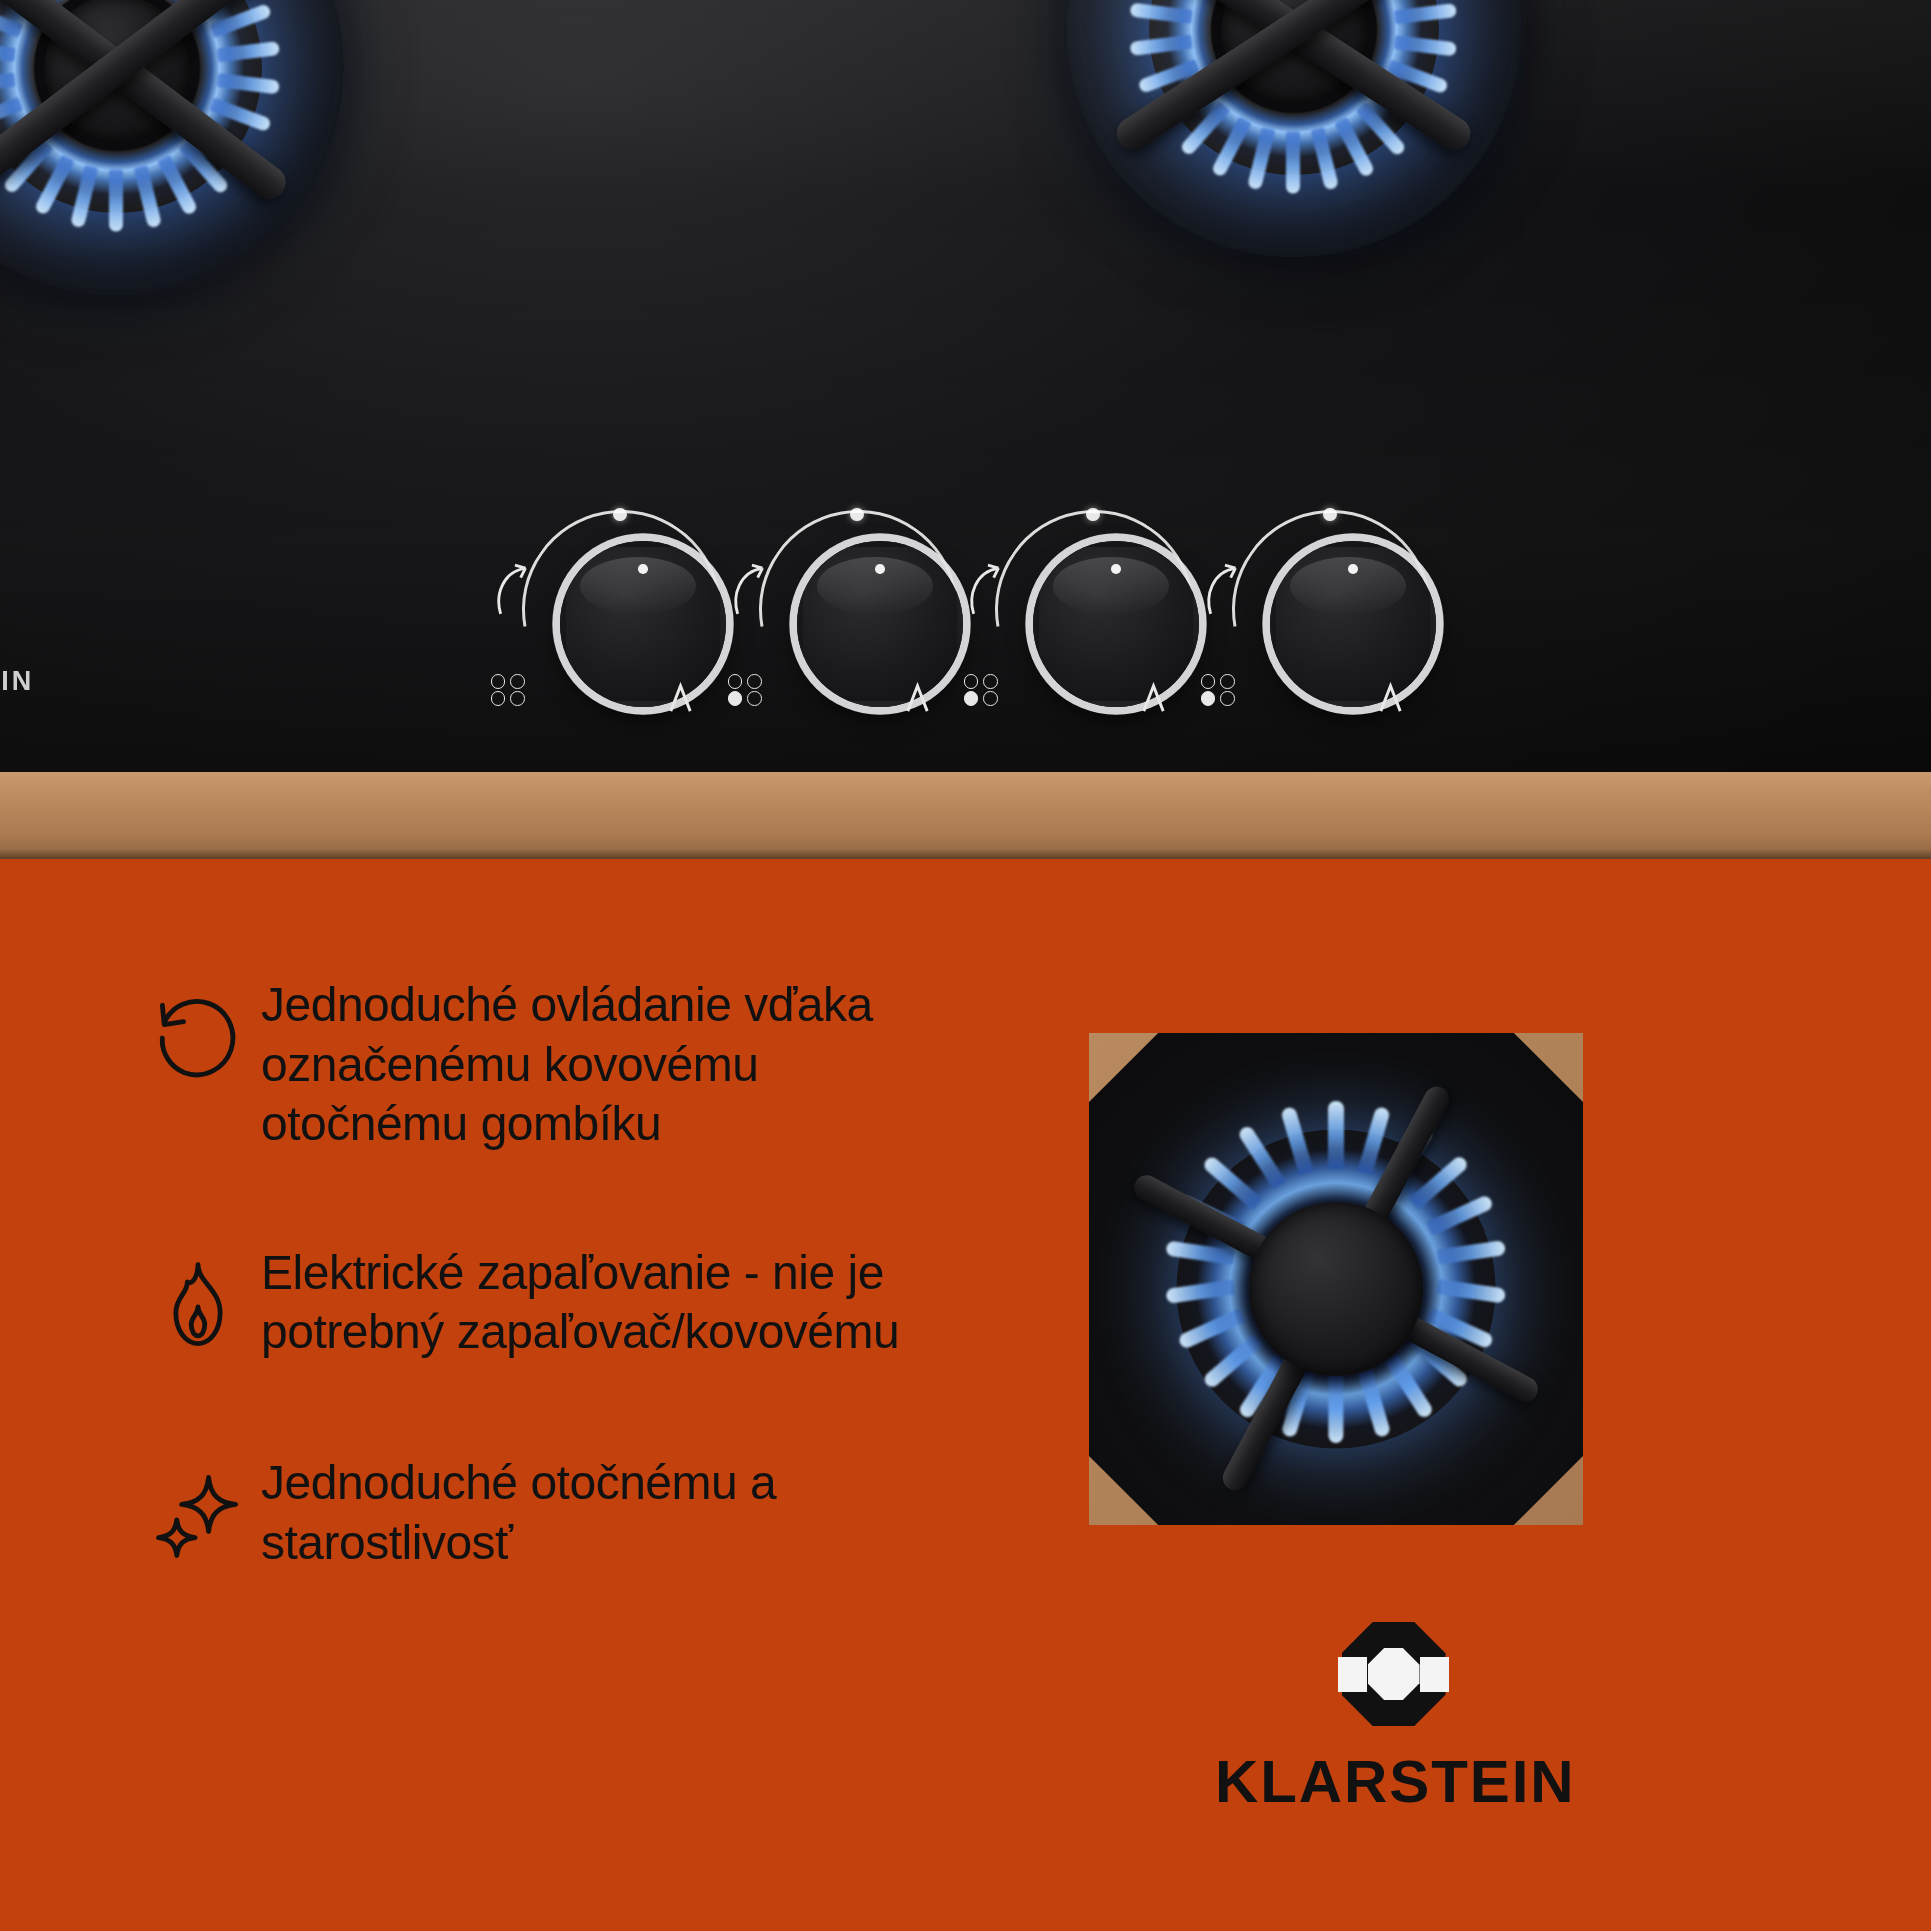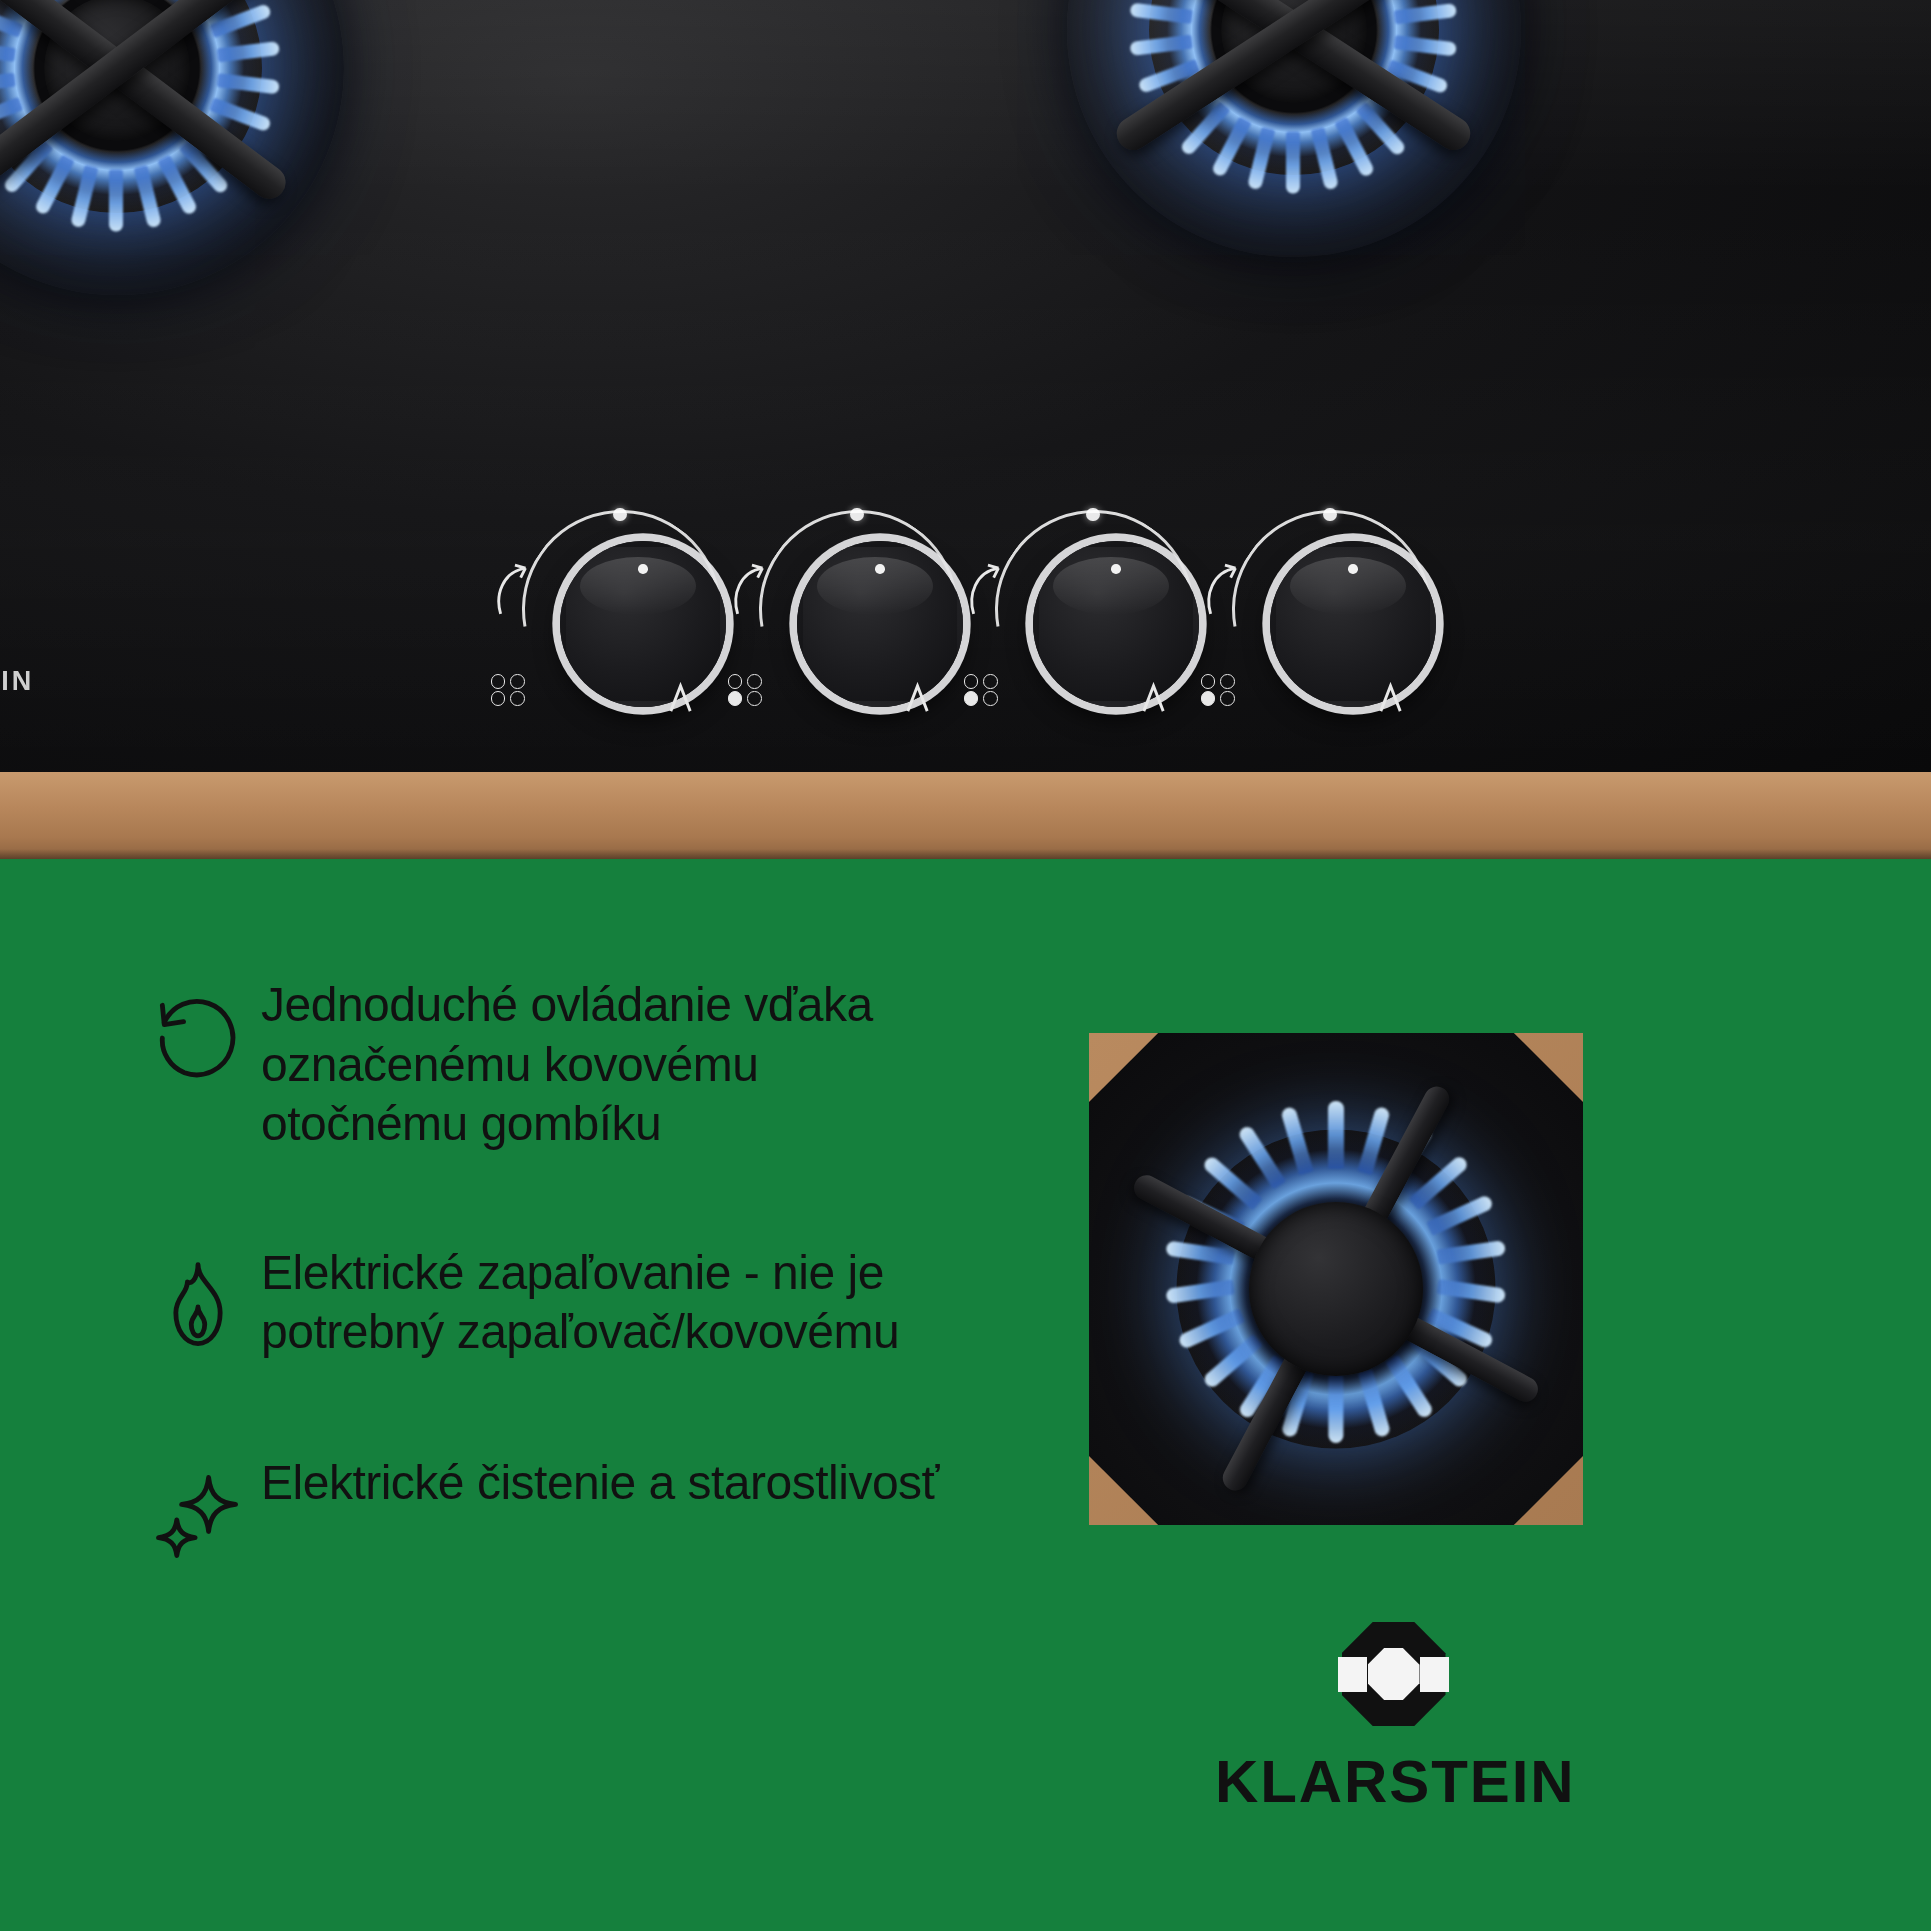--- a/index.html
+++ b/index.html
@@ -237,21 +237,21 @@
     font-weight: 700;
   }
 
   
   .content {
     position: absolute;
     left: 0;
     top: 859px;
     width: 1931px;
     height: 1072px;
-    background: #15803d;
+    background: #c2410c;
   }
 
   .features {
     position: absolute;
     left: 145px;
     top: 116px;
     width: 850px;
   }
   .feature {
     display: flex;
@@ -585,21 +585,21 @@
         <div class="feature-text">Elektrické zapaľovanie - nie je potrebný zapaľovač/kovovému</div>
       </div>
 
       <div class="feature">
         <div class="feature-icon">
           <svg viewBox="0 0 110 110" width="106" height="106">
             <path d="M66 14 C68 32 76 40 94 42 C76 44 68 52 66 70 C64 52 56 44 38 42 C56 40 64 32 66 14 Z"></path>
             <path d="M33 58 C34.5 70 40 75 52 76.5 C40 78 34.5 83 33 95 C31.5 83 26 78 14 76.5 C26 75 31.5 70 33 58 Z"></path>
           </svg>
         </div>
-        <div class="feature-text">Elektrické čistenie a starostlivosť</div>
+        <div class="feature-text">Jednoduché otočnému a starostlivosť</div>
       </div>
 
     </div>
 
     <div class="inset">
       <div class="inset-inner">
         <div class="flame-ring2"></div>
         <div id="teeth-inset" style="position:absolute;left:0;top:0;right:0;bottom:0;">
             <div class="tooth2" style="transform: rotate(0deg) translateY(-103px);"></div>
             <div class="tooth2" style="transform: rotate(16.3636deg) translateY(-103px);"></div>

